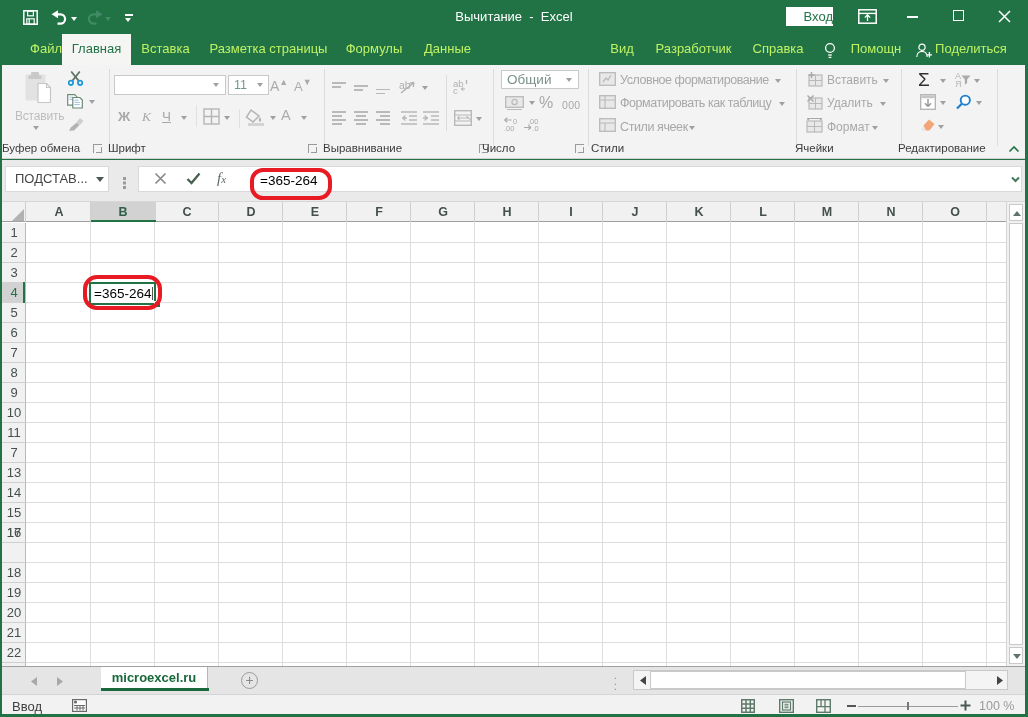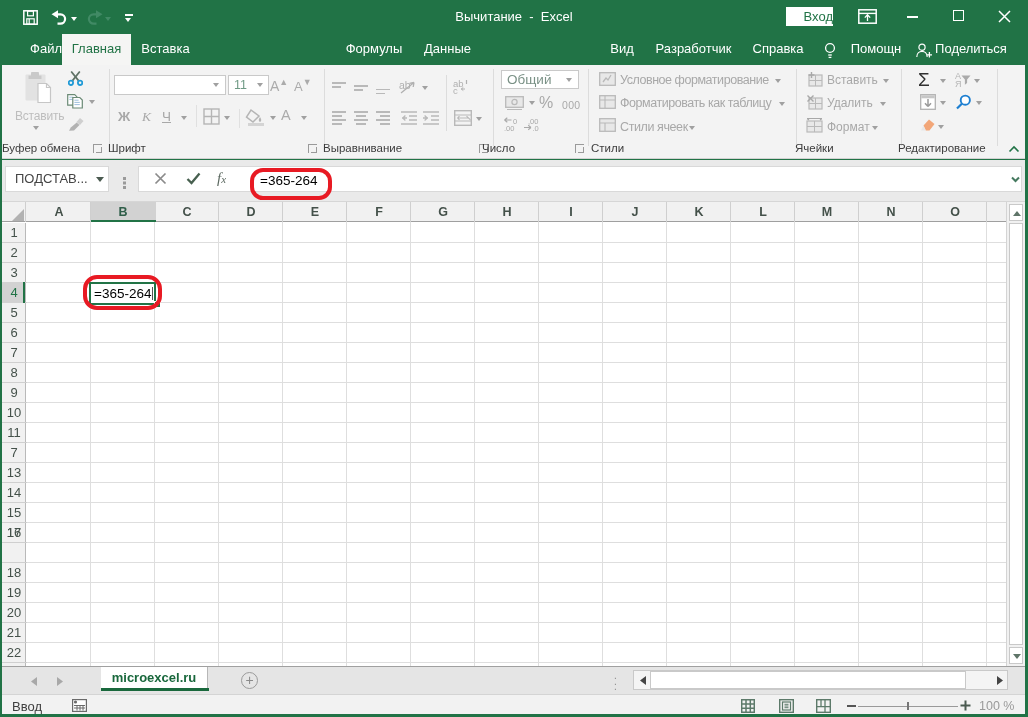--- a/index.html
+++ b/index.html
@@ -1,17 +1,17 @@
 <!DOCTYPE html>
 <html><head><meta charset="utf-8"><style>
 *{margin:0;padding:0;box-sizing:border-box}
 html,body{width:1028px;height:717px}
 body{position:relative;background:#217346;font-family:"Liberation Sans",sans-serif;overflow:hidden}
 .abs{position:absolute}
-.tab{position:absolute;top:0;height:31px;line-height:30px;color:#ffffff;font-size:13px;text-align:center}
+.tab{position:absolute;top:0;height:31px;line-height:30px;color:#bef264;font-size:13px;text-align:center}
 .glab{position:absolute;bottom:4px;width:100%;text-align:left;font-size:11.5px;color:#3d3d3d}
 .sep{position:absolute;top:4px;bottom:12px;width:1px;background:#dcdcdc}
 .dd{position:absolute;width:0;height:0;border-left:3.5px solid transparent;border-right:3.5px solid transparent;border-top:4px solid #a0a0a0}
 .launch{position:absolute;width:9px;height:9px;border-left:1px solid #9a9a9a;border-top:1px solid #9a9a9a}
 .launch:after{content:"";position:absolute;left:2px;top:2px;width:5px;height:5px;border-right:1.5px solid #9a9a9a;border-bottom:1.5px solid #9a9a9a}
 .gtxt{color:#a8a8a8;font-size:12px;position:absolute;white-space:nowrap}
 .bars{position:absolute}
 .bars i{display:block;background:#b9b9b9;height:1.5px;margin-bottom:2.5px}
 .combo{position:absolute;background:#fff;border:1px solid #c9c9c9}
 .hdrL{position:absolute;top:0;height:100%;font-size:12.5px;font-weight:bold;color:#44514a;text-align:center;line-height:20px}
@@ -57,20 +57,21 @@
   <div class="abs" style="left:953px;top:10px;width:11px;height:11px;border:1.4px solid #fff"></div>
   <svg class="abs" style="left:998px;top:10px" width="13" height="13" viewBox="0 0 13 13">
     <path d="M1 1 L12 12 M12 1 L1 12" stroke="#fff" stroke-width="1.5"></path>
   </svg>
 </div>
 
 <div class="abs" style="left:0;top:34px;width:1028px;height:31px;background:#217346">
   <div class="tab" style="left:14px;width:64px">Файл</div>
   <div class="tab" style="left:62px;width:69px;background:#f5f5f4;color:#217346">Главная</div>
   <div class="tab" style="left:131px;width:69px">Вставка</div>
+  <div class="tab" style="left:206px;width:125px">Разметка страницы</div>
   <div class="tab" style="left:334px;width:80px">Формулы</div>
   <div class="tab" style="left:417px;width:61px">Данные</div>
   <div class="tab" style="left:604px;width:36px">Вид</div>
   <div class="tab" style="left:646px;width:95px">Разработчик</div>
   <div class="tab" style="left:748px;width:60px">Справка</div>
   <svg class="abs" style="left:824px;top:8px" width="12" height="17" viewBox="0 0 12 17">
     <circle cx="6" cy="6" r="4.4" fill="none" stroke="#fff" stroke-width="1.3"></circle>
     <line x1="4.2" y1="13" x2="7.8" y2="13" stroke="#fff" stroke-width="1.3"></line>
     <line x1="4.6" y1="15.4" x2="7.4" y2="15.4" stroke="#fff" stroke-width="1.3"></line>
   </svg>

